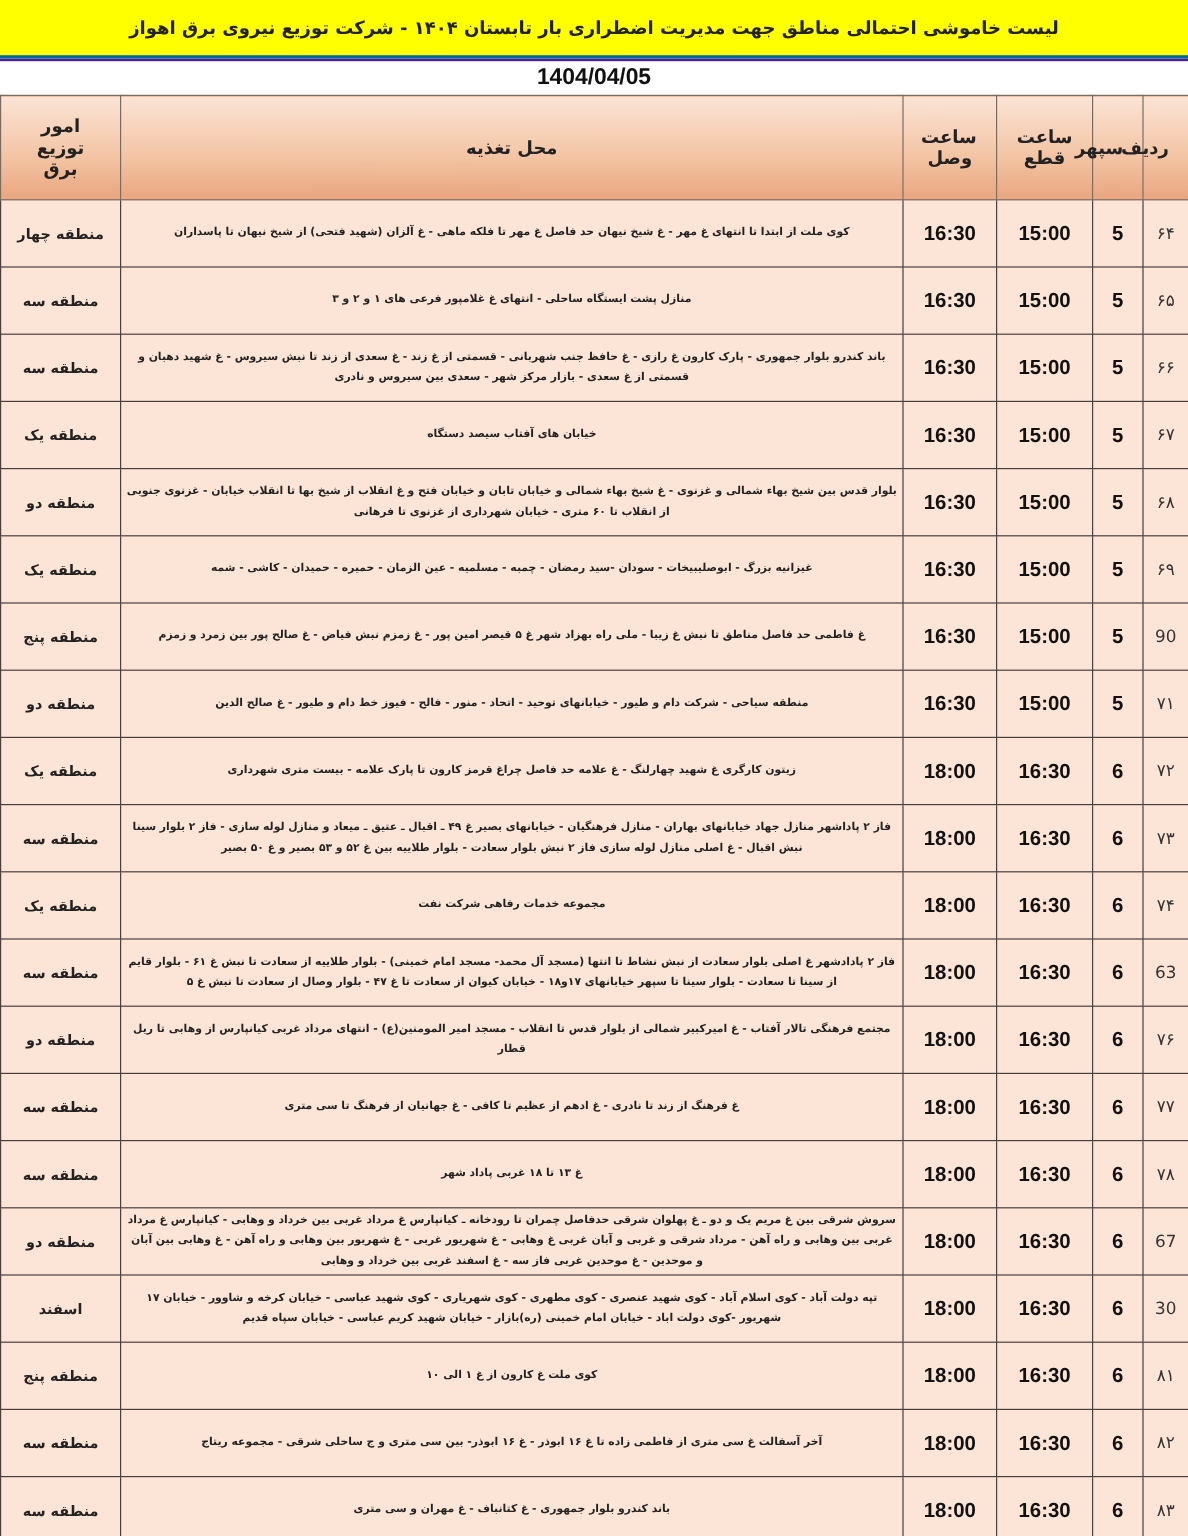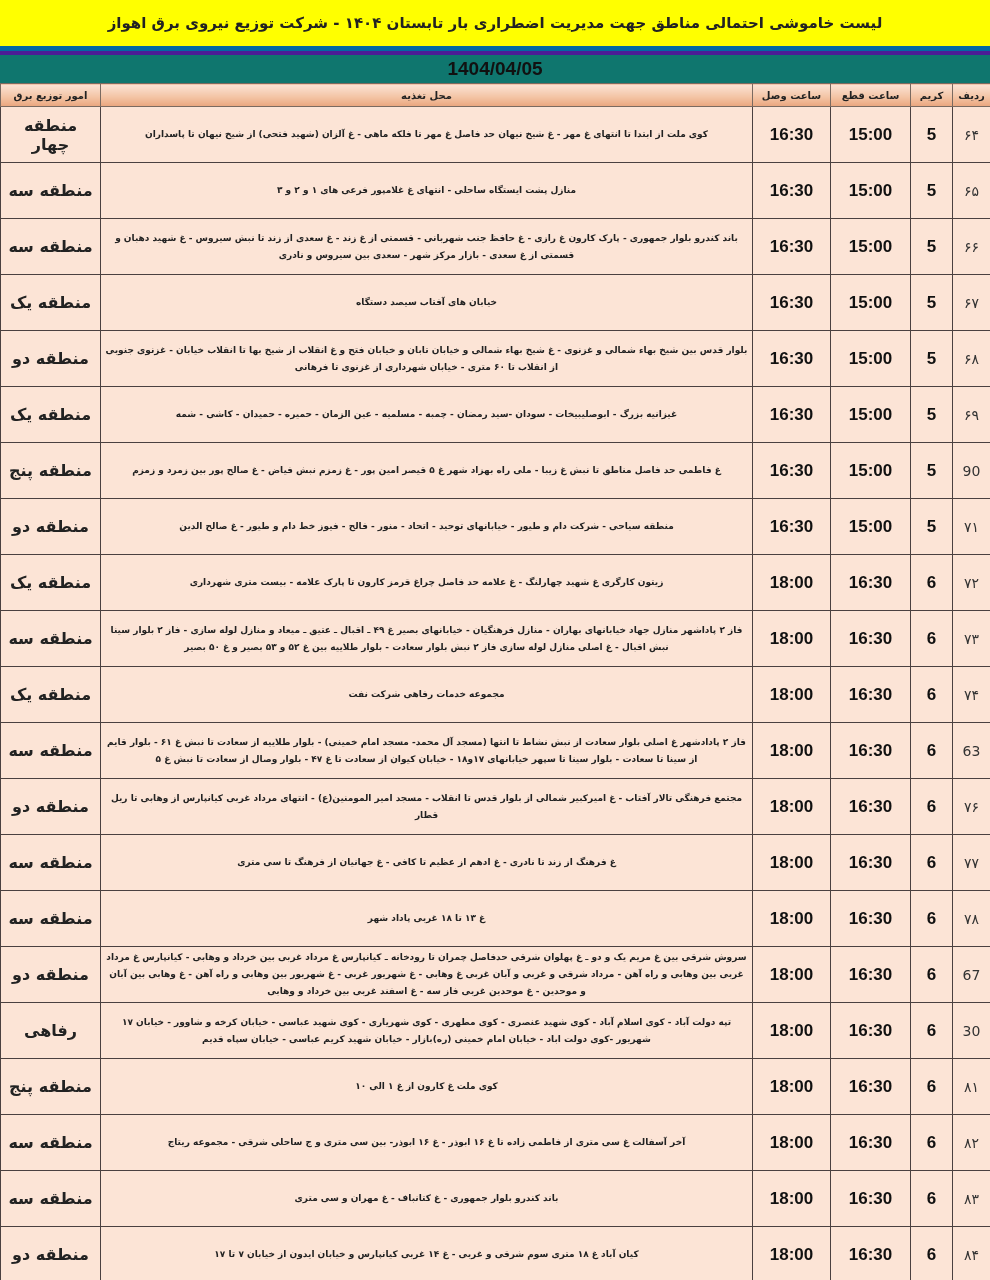--- a/index.html
+++ b/index.html
@@ -1,27 +1,27 @@
 <!DOCTYPE html>
 <html><head>
 <meta charset="utf-8">
 <style>
   html, body { margin:0; padding:0; }
   body { width:990px; height:1280px; background:#fbe4d6; font-family:"DejaVu Sans", sans-serif; overflow:hidden; }
-  .title-bar { height:46px; background:#ffff00; display:flex; align-items:center; justify-content:center; border-bottom:5px solid #0369a1; }
+  .title-bar { height:46px; background:#ffff00; display:flex; align-items:center; justify-content:center; border-bottom:3px solid #0369a1; }
   .title-bar span { font-size:15px; font-weight:bold; color:#222; direction:rtl; }
-  .date-bar { height:28px; background:#0f766e; display:flex; align-items:center; justify-content:center; border-top:4px solid #4c1d95; }
+  .date-bar { height:28px; background:#ffffff; display:flex; align-items:center; justify-content:center; border-top:2px solid #4c1d95; }
   .date-bar span { font-family:"Liberation Sans", sans-serif; font-size:19px; font-weight:bold; color:#111; }
   table { border-collapse:collapse; width:990px; table-layout:fixed; direction:rtl; }
-  th { height:22px; font-size:10px; font-weight:bold; color:#222; background:linear-gradient(to bottom,#fbe4d6 0%,#f3c3a2 60%,#e9a57e 100%); border:1px solid #7a6a60; padding:0; }
+  th { height:22px; font-size:15px; font-weight:bold; color:#222; background:linear-gradient(to bottom,#fbe4d6 0%,#f3c3a2 60%,#e9a57e 100%); border:1px solid #7a6a60; padding:16px; }
   td { height:55px; border:1px solid #4a4040; background:#fce4d6; padding:0 4px; text-align:center; vertical-align:middle; }
   td.num { font-size:14px; color:#333; }
   td.time, td.block { font-family:"Liberation Sans", sans-serif; font-size:17px; font-weight:bold; color:#111; }
   td.loc { font-size:9px; font-weight:bold; color:#222; line-height:17px; }
-  td.region { font-size:16px; font-weight:bold; color:#222; }
+  td.region { font-size:12px; font-weight:bold; color:#222; }
 </style>
 </head>
 <body>
 
 <div class="title-bar">
   <span>لیست خاموشی احتمالی مناطق جهت مدیریت اضطراری بار تابستان ۱۴۰۴ - شرکت توزیع نیروی برق اهواز</span>
 </div>
 <div class="date-bar">
   <span>1404/04/05</span>
 </div>
@@ -31,21 +31,21 @@
     <col style="width:38px">
       <col style="width:42px">
       <col style="width:80px">
       <col style="width:78px">
       <col style="width:652px">
       <col style="width:100px">
   </colgroup>
   <thead>
     <tr>
       <th>ردیف</th>
-      <th>کریم</th>
+      <th>سپهر</th>
       <th>ساعت قطع</th>
       <th>ساعت وصل</th>
       <th>محل تغذیه</th>
       <th>امور توزیع برق</th>
     </tr>
   </thead>
   <tbody id="tbody">
       <tr>
         <td class="num">۶۴</td>
         <td class="block">5</td>
@@ -173,21 +173,21 @@
         <td class="time">18:00</td>
         <td class="loc">سروش شرقی بین غ مریم یک و دو ـ غ پهلوان شرقی حدفاصل چمران تا رودخانه ـ کیانپارس غ مرداد غربی بین خرداد و وهابی - کیانپارس غ مرداد غربی بین وهابی و راه آهن - مرداد شرقی و غربی و آبان غربی غ وهابی - غ شهریور غربی - غ شهریور بین وهابی و راه آهن - غ وهابی بین آبان و موحدین - غ موحدین غربی فاز سه - غ اسفند غربی بین خرداد و وهابی</td>
         <td class="region">منطقه دو</td>
       </tr>
       <tr>
         <td class="num">30</td>
         <td class="block">6</td>
         <td class="time">16:30</td>
         <td class="time">18:00</td>
         <td class="loc">تپه دولت آباد - کوی اسلام آباد - کوی شهید عنصری - کوی مطهری - کوی شهریاری - کوی شهید عباسی - خیابان کرخه و شاوور - خیابان ۱۷ شهریور -کوی دولت اباد - خیابان امام خمینی (ره)بازار - خیابان شهید کریم عباسی - خیابان سپاه قدیم</td>
-        <td class="region">رفاهی</td>
+        <td class="region">اسفند</td>
       </tr>
       <tr>
         <td class="num">۸۱</td>
         <td class="block">6</td>
         <td class="time">16:30</td>
         <td class="time">18:00</td>
         <td class="loc">کوی ملت غ کارون از غ ۱ الی ۱۰</td>
         <td class="region">منطقه پنج</td>
       </tr>
       <tr>

